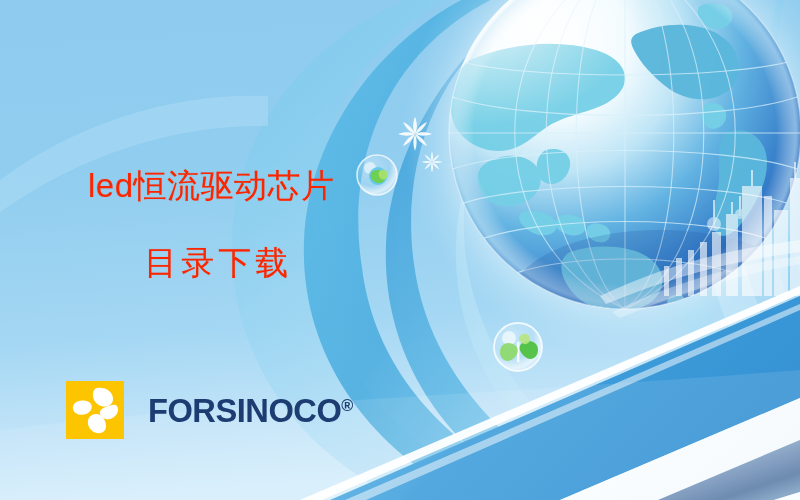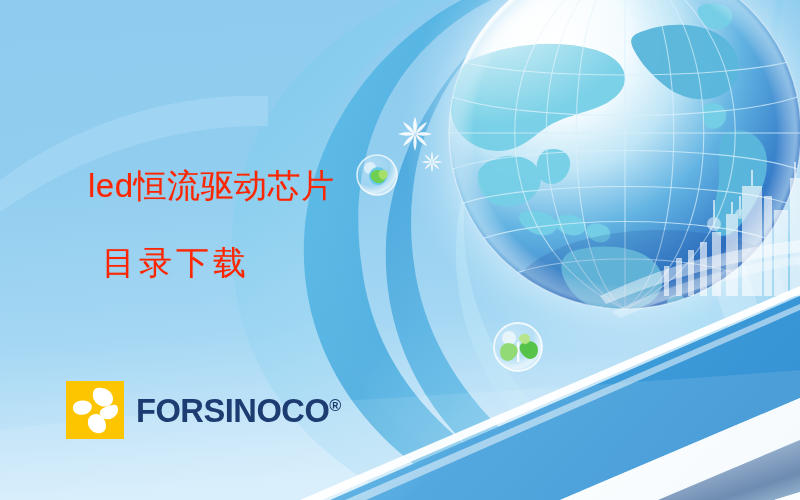--- a/index.html
+++ b/index.html
@@ -25,20 +25,21 @@
   .headline {
     position: absolute;
     left: 88px;
     top: 163px;
     color: #fb2600;
     font-size: 33px;
     line-height: 46px;
     letter-spacing: 0.5px;
     white-space: nowrap;
     text-shadow: 0 0 1px rgba(255,70,20,0.35);
+    text-align: center;
   }
   .headline .line2 {
     display: block;
     padding-left: 14px;
     letter-spacing: 4px;
     margin-top: 31px;
   }
 
   
   .logo {
@@ -50,21 +51,21 @@
   }
   .logo-mark {
     position: relative;
     width: 58px;
     height: 58px;
     background: #fdc500;
     flex: 0 0 auto;
   }
   .logo-mark svg { position: absolute; left: 0; top: 0; }
   .logo-text {
-    margin-left: 12px;
+    margin-left: 24px;
     line-height: 1;
   }
   .brand {
     display: block;
     color: #1c3c72;
     font-size: 34px;
     font-weight: bold;
     letter-spacing: -0.5px;
     transform: scaleX(0.96);
     transform-origin: left center;

